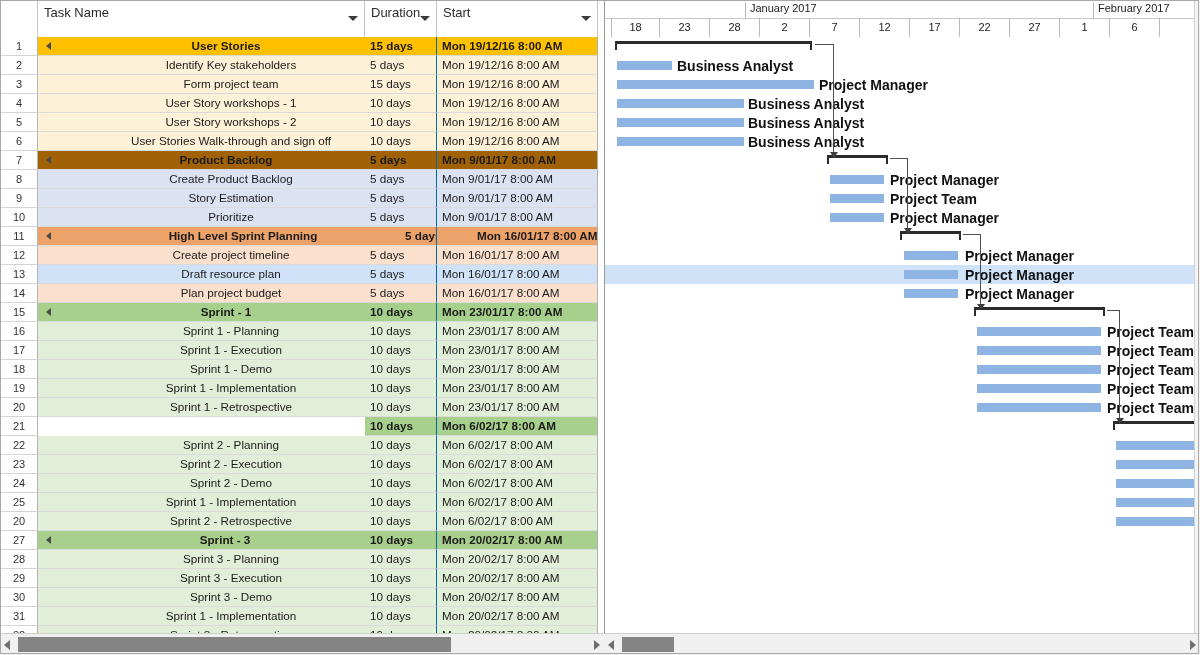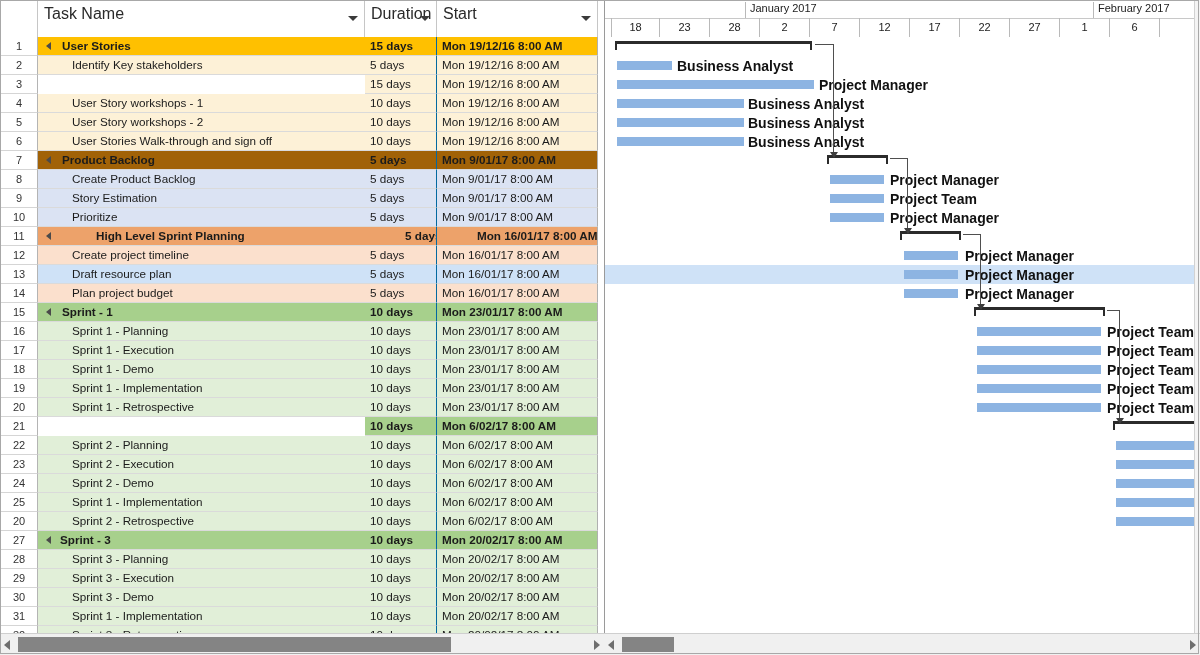--- a/index.html
+++ b/index.html
@@ -12,36 +12,36 @@
   .app{position:relative;width:1200px;height:655px;}
 
   
   .grid-pane{position:absolute;left:0;top:0;width:598px;height:655px;background:#fff;}
   .grid-head{
     position:absolute;left:0;top:0;width:598px;height:37px;
     background:#ffffff;border-bottom:1px solid #9a9a9a;
   }
   .hcell{position:absolute;top:0;height:37px;box-sizing:border-box;
     border-right:1px solid #c6c6c6;background:#fff;}
-  .hcell .htxt{position:absolute;left:6px;top:5px;font-size:16px;color:#2a2a2a;}
+  .hcell .htxt{position:absolute;left:6px;top:5px;font-size:13px;color:#2a2a2a;}
   .hcell .farrow{position:absolute;right:6px;top:16px;width:0;height:0;
     border-left:5px solid transparent;border-right:5px solid transparent;border-top:5px solid #3a3a3a;}
   .h-rownum{left:0;width:38px;border-left:1px solid #b0b0b0;}
   .h-task{left:38px;width:327px;}
   .h-dur{left:365px;width:72px;}
   .h-start{left:437px;width:161px;}
 
   .rows{position:absolute;left:0;top:37px;width:598px;height:596px;overflow:hidden;}
   .row{position:relative;height:19px;box-sizing:border-box;}
   .cell{position:absolute;top:0;height:19px;box-sizing:border-box;
     font-size:11.7px;line-height:18px;color:#1b1b1b;white-space:nowrap;overflow:hidden;}
   .c-num{left:0;width:38px;text-align:center;background:#fff;
     border-right:1px solid #b4b4b4;border-bottom:1px solid #d5d5d5;
     border-left:1px solid #b0b0b0;color:#333;font-size:11px;}
-  .c-task{left:38px;width:353px;border-right:1px solid #d9d9d9;border-bottom:1px solid #dadada;padding-left:6px;}
+  .c-task{left:38px;width:353px;border-right:1px solid #d9d9d9;border-bottom:1px solid #dadada;padding-left:6px;text-align:center;}
   .c-dur{left:365px;width:72px;border-right:1px solid #0369a1;border-bottom:1px solid #dadada;padding-left:5px;}
   .c-start{left:437px;width:161px;border-right:1px solid #b0b0b0;border-bottom:1px solid #dadada;padding-left:5px;}
   .summary .c-task,.summary .c-dur,.summary .c-start{font-weight:bold;}
   .summary .c-task{padding-left:6px;}
   .indent{padding-left:34px !important;}
   .twisty{position:absolute;left:8px;top:5px;width:0;height:0;
     border-top:4px solid transparent;border-bottom:4px solid transparent;border-right:5px solid #4a4a4a;}
 
   
   .g-gold   .c-task,.g-gold   .c-dur,.g-gold   .c-start{background:#ffc000;}
@@ -126,20 +126,21 @@
           <div class="cell c-start">Mon 19/12/16 8:00 AM</div>
         </div>
         <div class="row g-goldl">
           <div class="cell c-num">2</div>
           <div class="cell c-task indent">Identify Key stakeholders</div>
           <div class="cell c-dur">5 days</div>
           <div class="cell c-start">Mon 19/12/16 8:00 AM</div>
         </div>
         <div class="row g-goldl">
           <div class="cell c-num">3</div>
+          <div class="cell c-task indent">Form project team</div>
           <div class="cell c-dur">15 days</div>
           <div class="cell c-start">Mon 19/12/16 8:00 AM</div>
         </div>
         <div class="row g-goldl">
           <div class="cell c-num">4</div>
           <div class="cell c-task indent">User Story workshops - 1</div>
           <div class="cell c-dur">10 days</div>
           <div class="cell c-start">Mon 19/12/16 8:00 AM</div>
         </div>
         <div class="row g-goldl">

